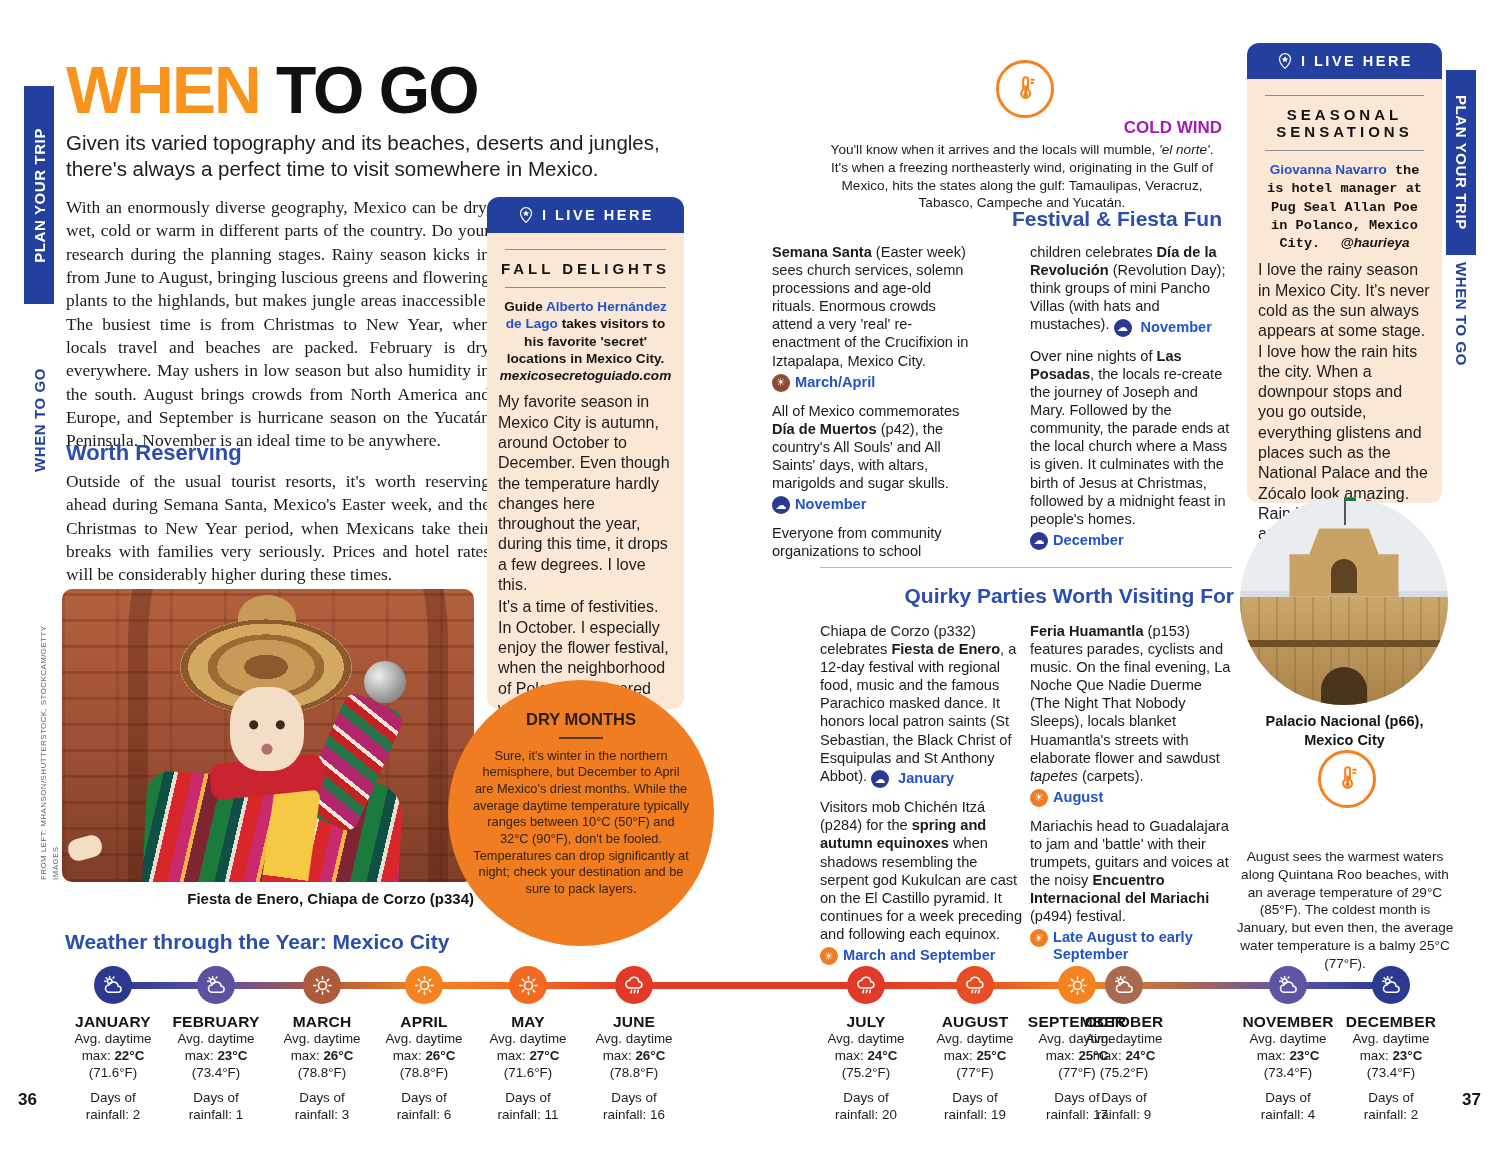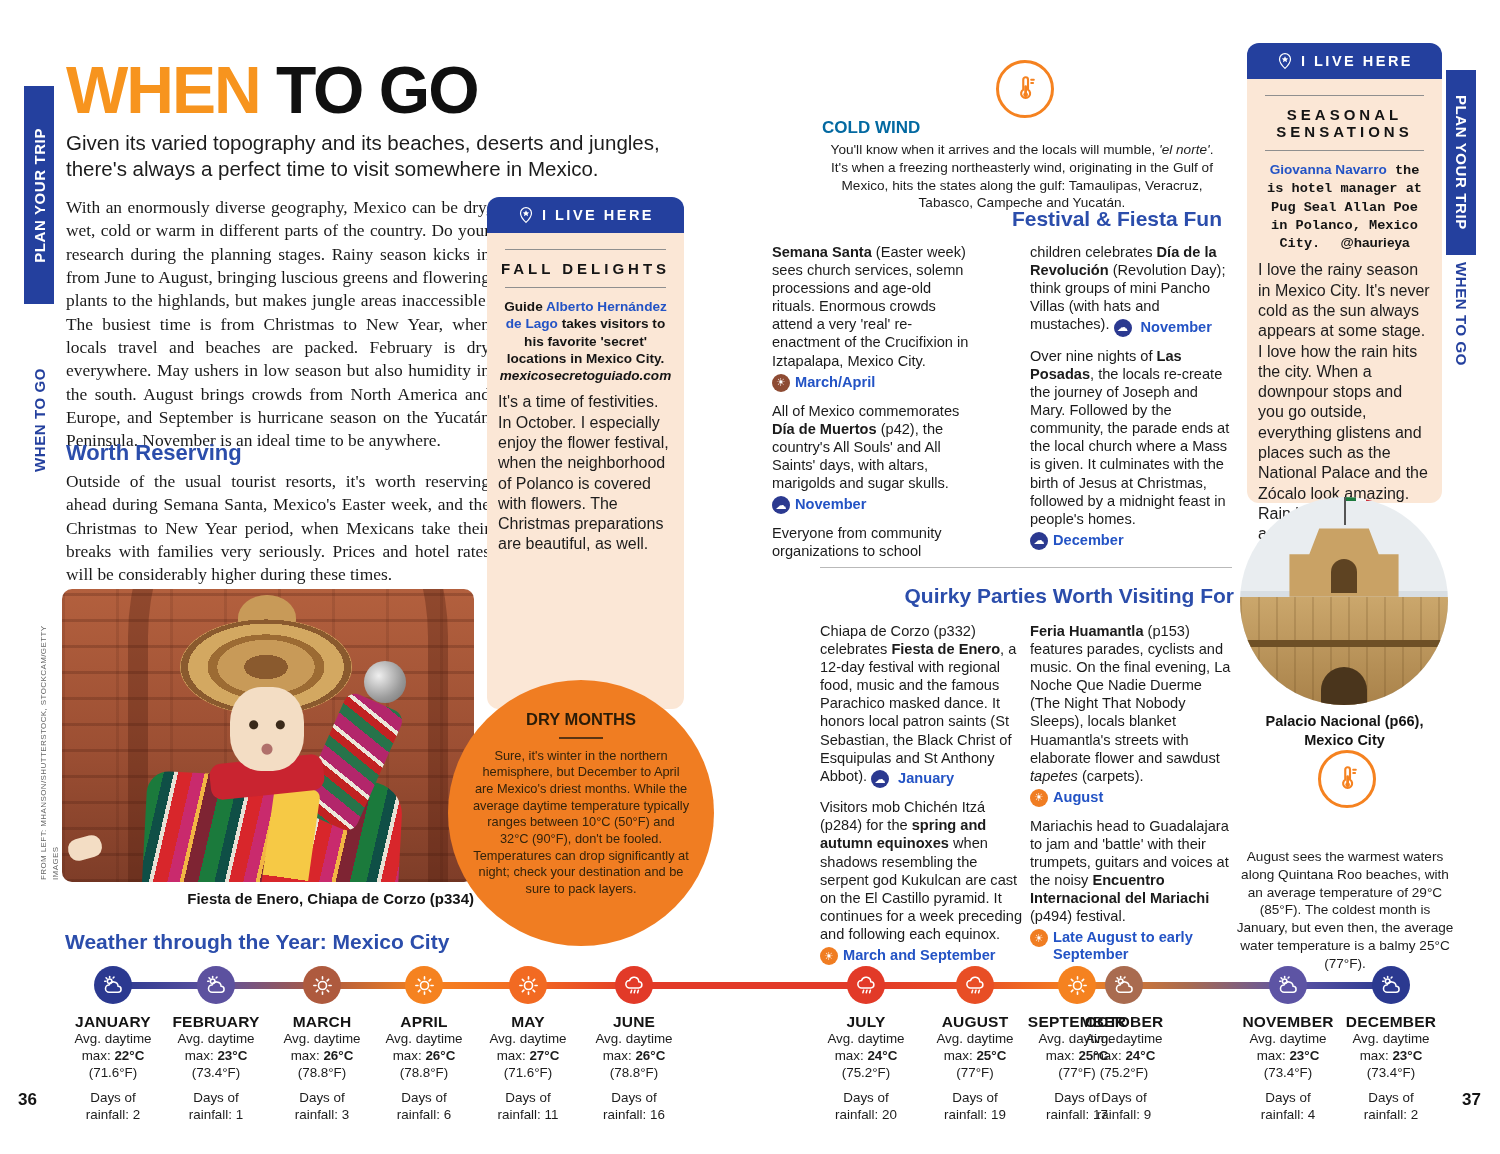--- a/index.html
+++ b/index.html
@@ -62,21 +62,21 @@
   .dry-circle{position:absolute;left:448px;top:680px;width:266px;height:266px;border-radius:50%;background:#F07D22;z-index:6;
               text-align:center;color:#33230B;}
   .dry-head{font-size:16.5px;font-weight:800;margin-top:30px;line-height:1.2;color:#2a1c08;}
   .dry-rule{width:44px;height:2px;background:#5a3413;margin:7px auto 9px;}
   .dry-body{font-size:12.8px;line-height:1.3;padding:0 24px;font-weight:500;}
 
   
   .thermo-circle{position:absolute;width:52px;height:52px;border:3px solid #F58220;border-radius:50%;background:#fff;
                  display:flex;align-items:center;justify-content:center;}
 
-  .center-head{position:absolute;text-align:left;font-weight:800;color:#0369a1;}
+  .center-head{position:absolute;text-align:right;font-weight:800;color:#a21caf;}
   .center-text{position:absolute;text-align:center;font-size:13.6px;line-height:1.31;color:#1c1c1c;}
 
   .section-head{position:absolute;text-align:right;font-size:21px;font-weight:800;color:#2B4DAB;}
 
   .col{position:absolute;width:203px;}
   .fest-p{margin:0 0 4px;font-size:14.6px;line-height:1.24;color:#1b1b1b;}
   .tag{display:flex;align-items:flex-start;gap:5px;margin:2px 0 10px;font-weight:700;color:#2353C5;font-size:14.6px;line-height:1.15;}
   .tag.inline{display:inline-flex;margin:0;vertical-align:-2px;}
   .badge{display:inline-flex;flex:none;width:18px;height:18px;border-radius:50%;color:#fff;align-items:center;justify-content:center;
          font-size:11px;line-height:1;font-family:"DejaVu Sans",sans-serif;}
@@ -163,20 +163,21 @@
             <path d="M12 5.6l1.3 2.6 2.9.4-2.1 2 .5 2.9-2.6-1.4-2.6 1.4.5-2.9-2.1-2 2.9-.4z" fill="#fff"></path>
           </svg>
       </span>
       <span>I LIVE HERE</span>
     </div>
     <div class="ilh-body" style="height:452px;">
       <div class="rule"></div>
       <div class="ilh-heading">FALL DELIGHTS</div>
       <div class="rule" style="margin-top:10px;"></div>
       <p class="ilh-intro"><span style="font-weight: 700;">Guide </span><span style="font-weight: 700; color: rgb(35, 83, 197);">Alberto Hernández de Lago</span><span style="font-weight: 700;"> takes visitors to his favorite 'secret' locations in Mexico City. </span><span style="font-weight: 700; font-style: italic;">mexicosecretoguiado.com</span></p>
+      <p class="ilh-text">My favorite season in Mexico City is autumn, around October to December. Even though the temperature hardly changes here throughout the year, during this time, it drops a few degrees. I love this.</p>
       <p class="ilh-text">It's a time of festivities. In October. I especially enjoy the flower festival, when the neighborhood of Polanco is covered with flowers. The Christmas preparations are beautiful, as well.</p>
     </div>
   </div>
 
   <div class="dry-circle">
     <div class="dry-head">DRY MONTHS</div>
     <div class="dry-rule"></div>
     <div class="dry-body">Sure, it's winter in the northern hemisphere, but December to April are Mexico's driest months. While the average daytime temperature typically ranges between 10°C (50°F) and 32°C (90°F), don't be fooled. Temperatures can drop significantly at night; check your destination and be sure to pack layers.</div>
   </div>
 
@@ -258,21 +259,21 @@
             <path d="M12 2.2a7.3 7.3 0 0 1 7.3 7.3c0 5.2-7.3 12.3-7.3 12.3S4.7 14.7 4.7 9.5A7.3 7.3 0 0 1 12 2.2z" fill="none" stroke="#fff" stroke-width="1.6"></path>
             <path d="M12 5.6l1.3 2.6 2.9.4-2.1 2 .5 2.9-2.6-1.4-2.6 1.4.5-2.9-2.1-2 2.9-.4z" fill="#fff"></path>
           </svg>
       </span>
       <span>I LIVE HERE</span>
     </div>
     <div class="ilh-body" style="height:400px;">
       <div class="rule"></div>
       <div class="ilh-heading">SEASONAL SENSATIONS</div>
       <div class="rule" style="margin-top:10px;"></div>
-      <p class="ilh-intro"><span style="font-weight: 700; color: rgb(35, 83, 197);">Giovanna Navarro</span><span style="font-weight: 700; font-family: Liberation Mono, monospace;"> the is hotel manager at Pug Seal Allan Poe in Polanco, Mexico City. </span><span style="font-weight: 700;  margin-left: 12px;">@haurieya</span></p>
+      <p class="ilh-intro"><span style="font-weight: 700; color: rgb(35, 83, 197);">Giovanna Navarro</span><span style="font-weight: 700; font-family: Liberation Mono, monospace;"> the is hotel manager at Pug Seal Allan Poe in Polanco, Mexico City. </span><span style="font-weight: 700; font-style: italic; margin-left: 12px;">@haurieya</span></p>
       <p class="ilh-text">I love the rainy season in Mexico City. It's never cold as the sun always appears at some stage. I love how the rain hits the city. When a downpour stops and you go outside, everything glistens and places such as the National Palace and the Zócalo look amazing. Rain brings the architecture alive and because of this, you can feel the history. After the rain, the city sounds different, too.</p>
     </div>
   </div>
 
   <div class="palacio">
     <div class="palacio-building"></div>
     <div class="balcony"></div>
     <div class="palacio-tower"></div>
     <div class="tower-window"></div>
     <div class="flagpole"></div>

